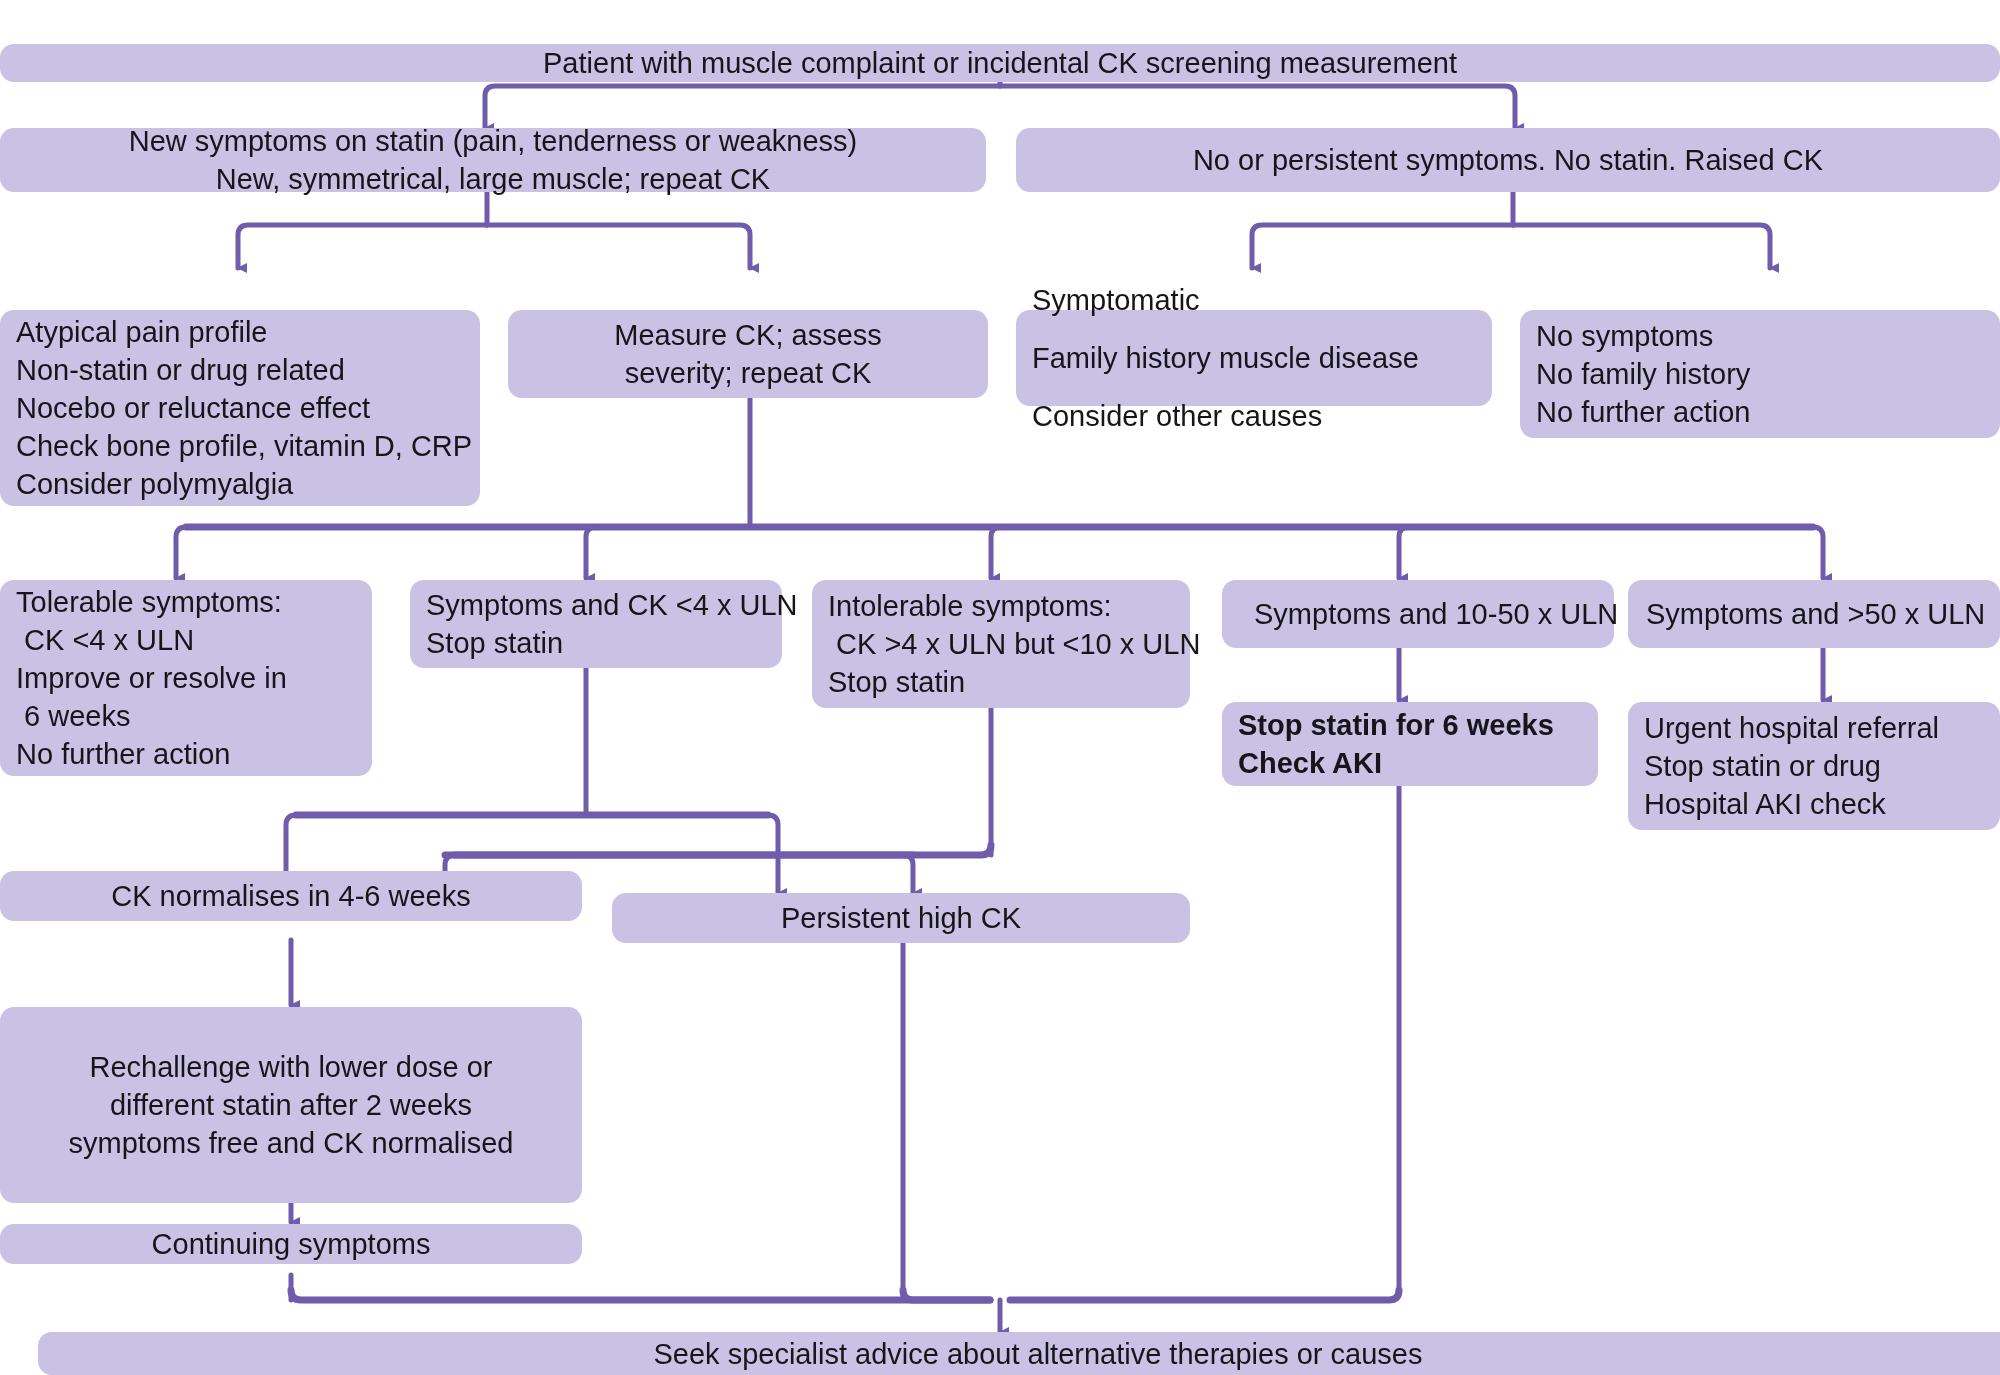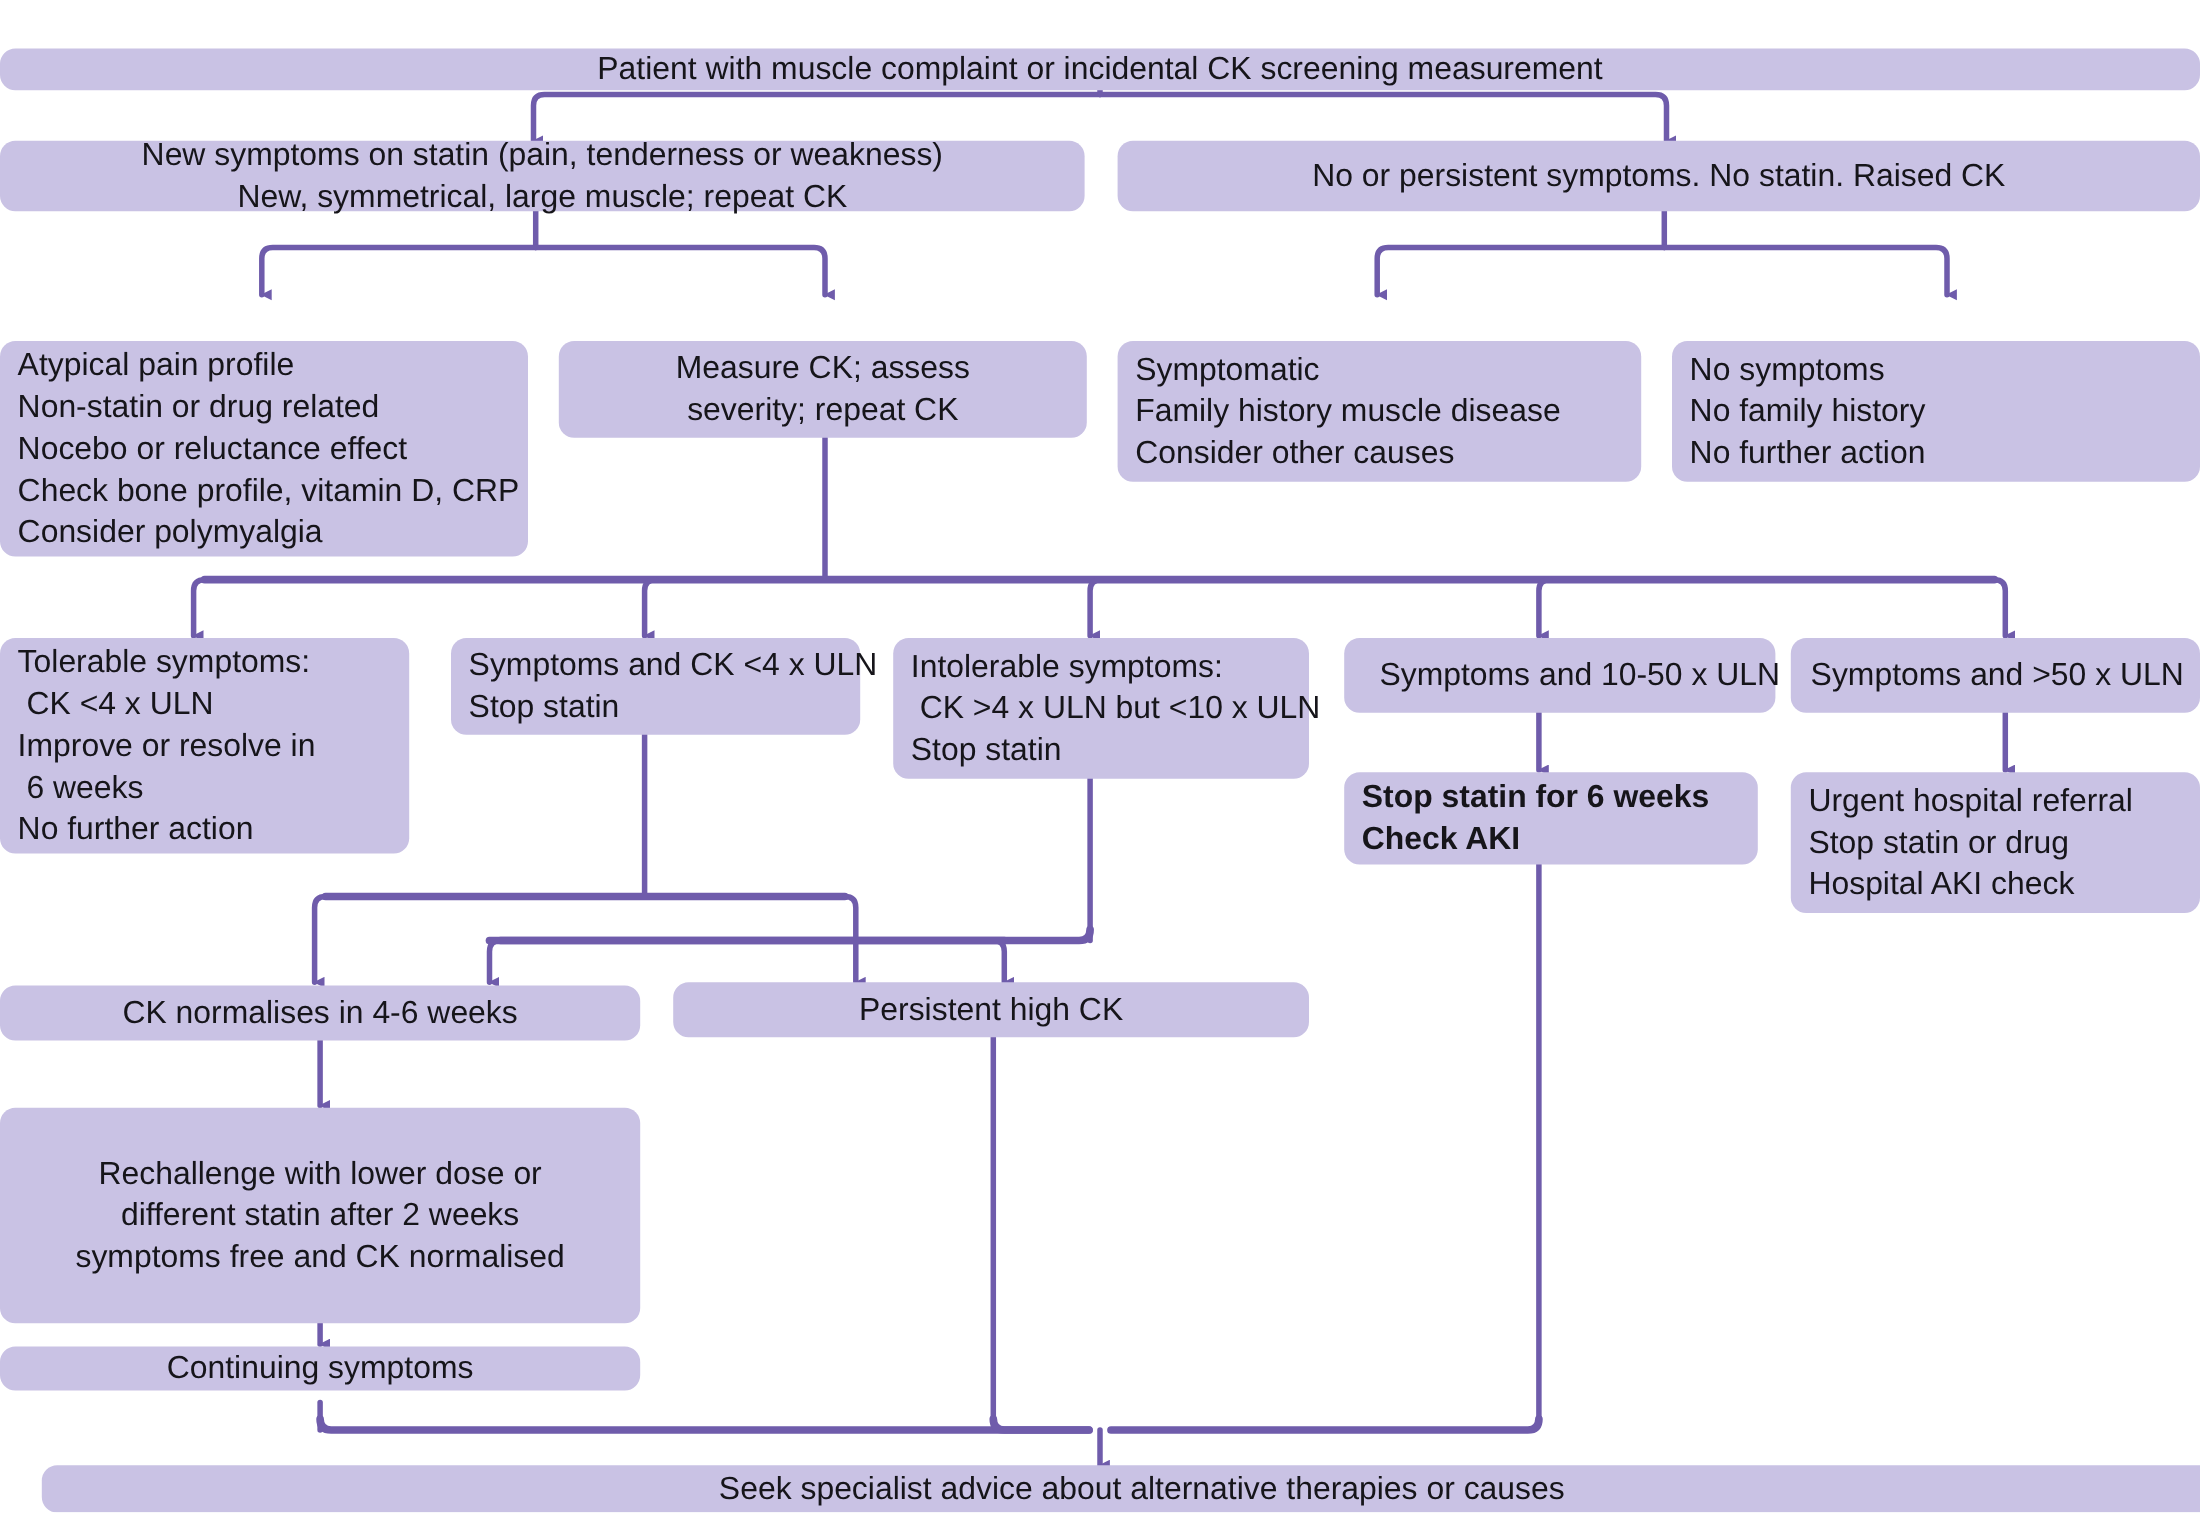--- a/index.html
+++ b/index.html
@@ -92,21 +92,21 @@
     <span class="ln">Atypical pain profile</span>
     <span class="ln">Non-statin or drug related</span>
     <span class="ln">Nocebo or reluctance effect</span>
     <span class="ln">Check bone profile, vitamin D, CRP</span>
     <span class="ln">Consider polymyalgia</span>
   </div>
   <div class="node ctr" style="left:508px;top:310px;width:480px;height:88px;">
     <span class="ln">Measure CK; assess</span>
     <span class="ln">severity; repeat CK</span>
   </div>
-  <div class="node lft" style="left:1016px;top:310px;width:476px;height:128px;">
+  <div class="node lft" style="left:1016px;top:310px;width:476px;height:96px;gap:20px;">
     <span class="ln">Symptomatic</span>
     <span class="ln">Family history muscle disease</span>
     <span class="ln">Consider other causes</span>
   </div>
   <div class="node lft" style="left:1520px;top:310px;width:480px;height:128px;">
     <span class="ln">No symptoms</span>
     <span class="ln">No family history</span>
     <span class="ln">No further action</span>
   </div>
 
@@ -136,21 +136,21 @@
   <div class="node lft" style="left:1222px;top:702px;width:376px;height:84px;font-weight:bold;">
     <span class="ln">Stop statin for 6 weeks</span>
     <span class="ln">Check AKI</span>
   </div>
   <div class="node lft" style="left:1628px;top:702px;width:372px;height:128px;">
     <span class="ln">Urgent hospital referral</span>
     <span class="ln">Stop statin or drug</span>
     <span class="ln">Hospital AKI check</span>
   </div>
 
-  <div class="node ctr" style="left:0px;top:896px;width:582px;height:50px;">
+  <div class="node ctr" style="left:0px;top:871px;width:582px;height:50px;">
     <span class="ln">CK normalises in 4-6 weeks</span>
   </div>
   <div class="node ctr" style="left:612px;top:893px;width:578px;height:50px;">
     <span class="ln">Persistent high CK</span>
   </div>
 
   <div class="node ctr" style="left:0px;top:1007px;width:582px;height:196px;">
     <span class="ln">Rechallenge with lower dose or</span>
     <span class="ln">different statin after 2 weeks</span>
     <span class="ln">symptoms free and CK normalised</span>

